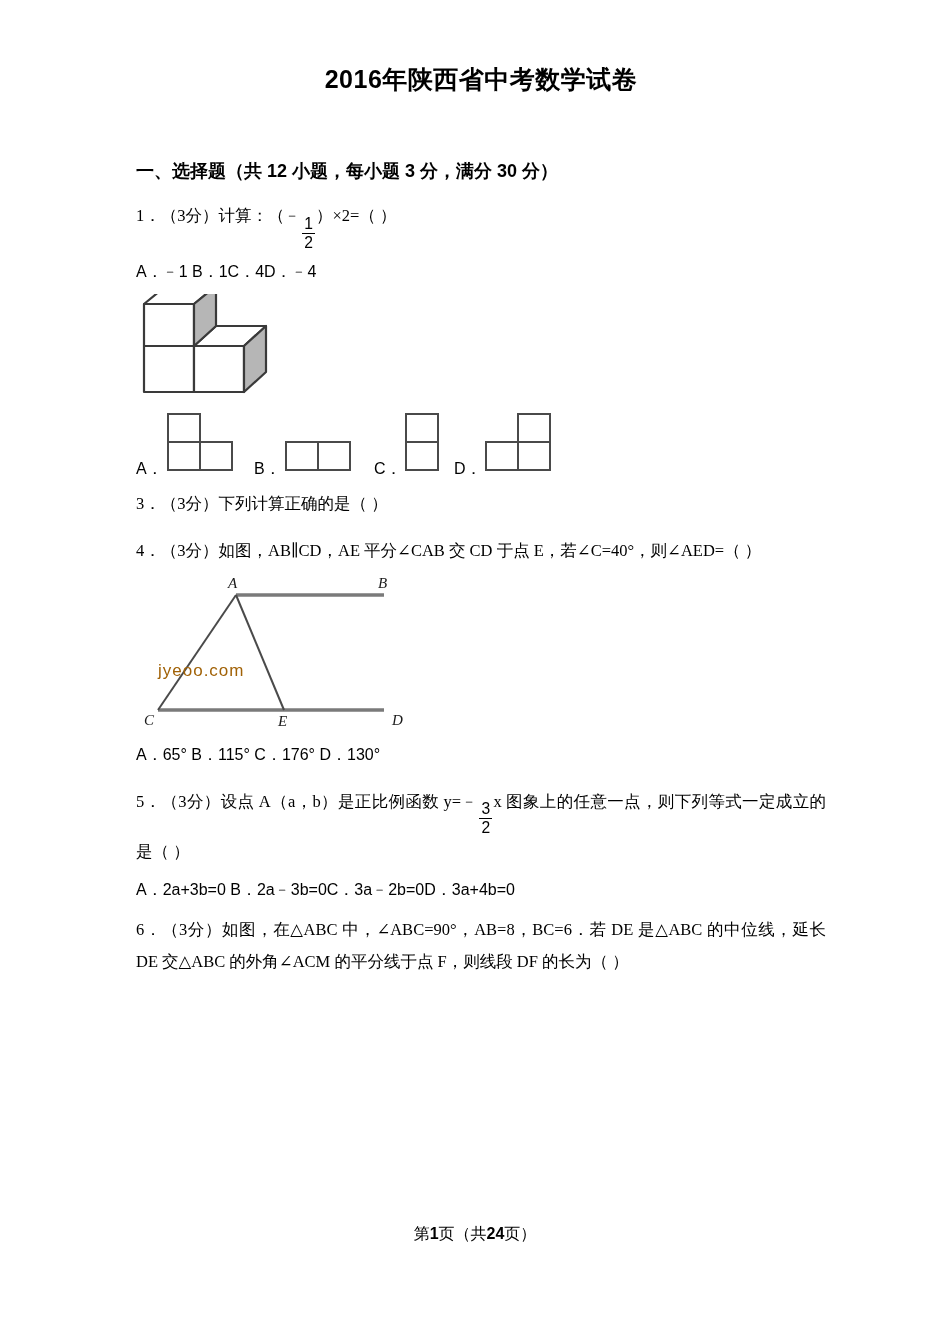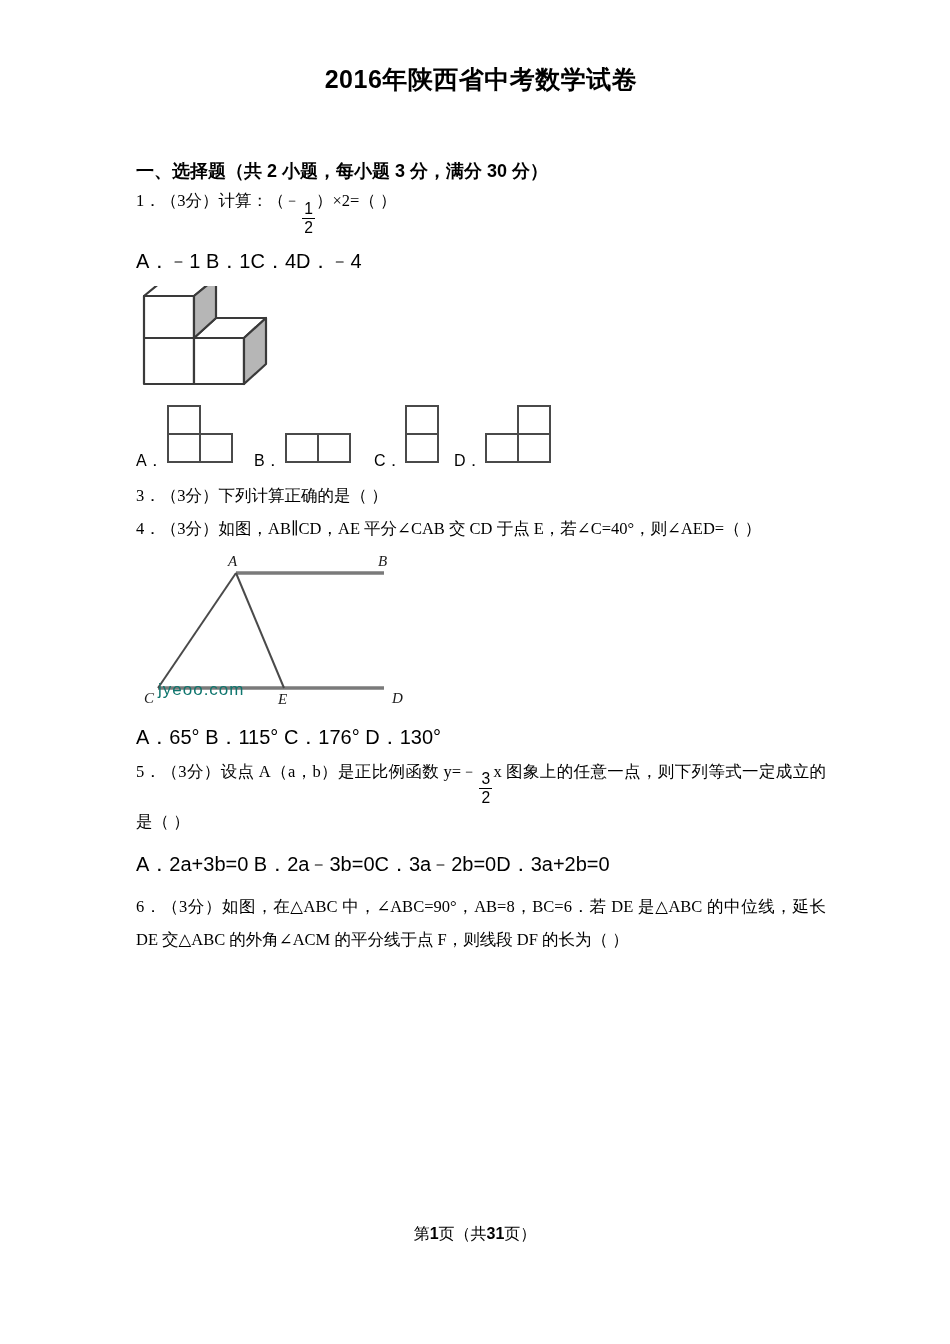--- a/index.html
+++ b/index.html
@@ -47,25 +47,26 @@
     font-weight: bold;
     font-family: "Liberation Sans", "DejaVu Sans", sans-serif;
     margin-top: 64px;
     line-height: 1.5;
   }
 
   
   .q {
     font-size: 16.5px;
     line-height: 1.95;
+    margin-top: 15px;
     text-align: justify;
   }
   .q.tight { margin-top: 8px; }
   .opts {
-    font-size: 20px;
+    font-size: 16px;
     line-height: 1.9;
     margin-top: 7px;
     font-family: "Liberation Sans", "DejaVu Sans", sans-serif;
   }
   .mono-ish { font-family: "Liberation Sans", "DejaVu Sans", sans-serif; }
 
   
   .frac {
     display: inline-flex;
     flex-direction: column;
@@ -98,27 +99,26 @@
   .fig-tri { height: 160px; position: relative; }
 
   .view-label {
     position: absolute;
     bottom: 0px;
   }
 
   
   .wm {
     position: absolute;
-    color: #0f766e;
+    color: #a16207;
     font-family: "Liberation Sans", "DejaVu Sans", sans-serif;
     font-size: 17px;
     letter-spacing: 1px;
     user-select: none;
     pointer-events: none;
-    margin-top: 41px;
   }
 
   
   .footer {
     position: absolute;
     left: 0;
     right: 0;
     top: 1224px;
     text-align: center;
     font-size: 16px;
@@ -127,21 +127,21 @@
   .footer b { font-family: "Liberation Sans", "DejaVu Sans", sans-serif; }
 </style>
 </head>
 <body>
 
 <div class="page">
   <div class="content">
 
     <div class="doc-title">2016年陕西省中考数学试卷</div>
 
-    <div class="section-head">一、选择题（共 2 小题，每小题 3 分，满分 30 分）</div>
+    <div class="section-head">一、选择题（共 12 小题，每小题 3 分，满分 30 分）</div>
 
     <div class="q">
       <span>1．</span><span>（3分）</span><span>计算：（﹣</span><span class="frac">
           <span class="num">1</span>
           <span class="bar"></span>
           <span class="den">2</span>
         </span><span>）×2=（      ）</span>
     </div>
     <div class="opts mono-ish">A．﹣1 B．1C．4D．﹣4</div>
 
@@ -232,24 +232,24 @@
 
     <div class="opts mono-ish">A．65° B．115° C．176° D．130°</div>
 
     <div class="q">
       <span>5．</span><span>（3分）</span><span>设点 A（a，b）是正比例函数 y=﹣</span><span class="frac">
           <span class="num">3</span>
           <span class="bar"></span>
           <span class="den">2</span>
         </span><span>x 图象上的任意一点，则下列等式一定成立的是（      ）</span>
     </div>
-    <div class="opts mono-ish">A．2a+3b=0 B．2a﹣3b=0C．3a﹣2b=0D．3a+2b=0</div>
+    <div class="opts mono-ish">A．2a+3b=0 B．2a﹣3b=0C．3a﹣2b=0D．3a+4b=0</div>
 
     <div class="q tight">
       <span>6．</span><span>（3分）</span><span>如图，在△ABC 中，∠ABC=90°，AB=8，BC=6．若 DE 是△ABC 的中位线，延长 DE 交△ABC 的外角∠ACM 的平分线于点 F，则线段 DF 的长为（      ）</span>
     </div>
 
   </div>
 
   <div class="footer">
-    <span>第</span><b>1</b><span>页（共</span><b>31</b><span>页）</span>
+    <span>第</span><b>1</b><span>页（共</span><b>24</b><span>页）</span>
   </div>
 </div>
 
 </body></html>

